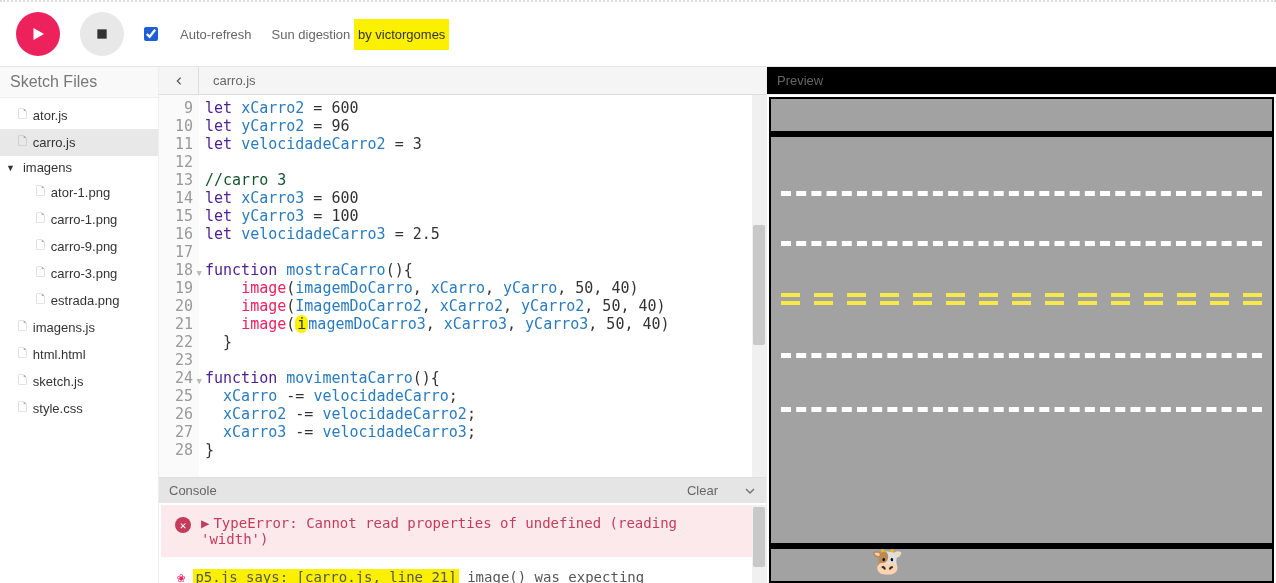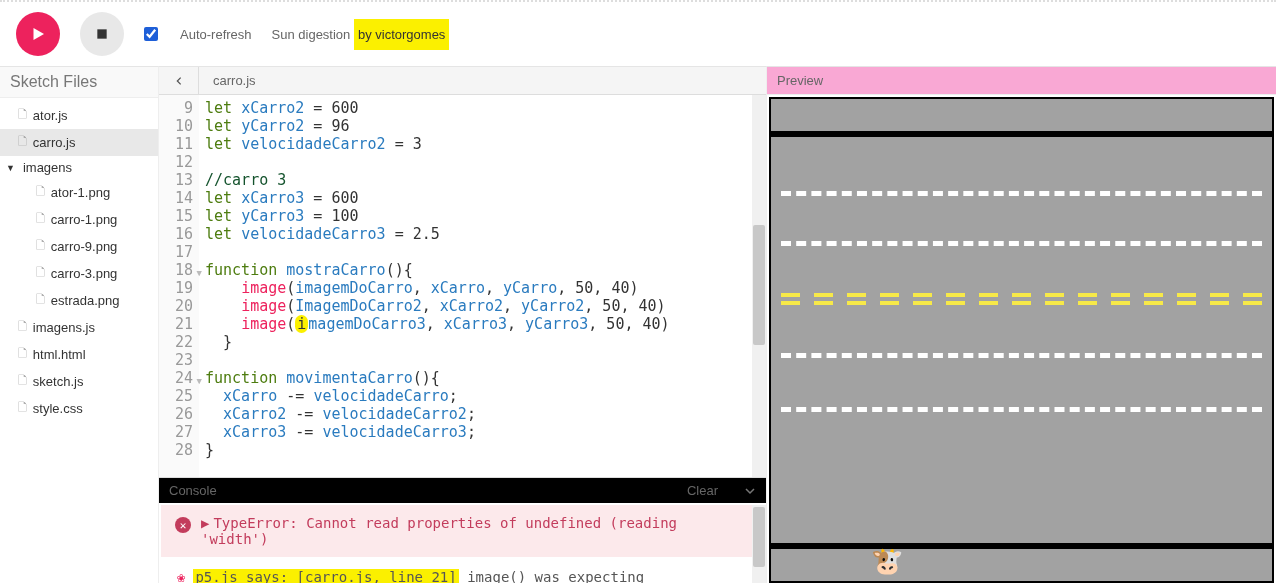--- a/index.html
+++ b/index.html
@@ -32,43 +32,43 @@
 .editor-tabs { display: flex; align-items: center; background: #f5f5f5; border-bottom: 1px solid #ddd; height: 28px; }
 .collapse-btn { width: 40px; text-align: center; cursor: pointer; color: #666; border-right:1px solid #ddd; height:100%; display:flex; align-items:center; justify-content:center;}
 .tab { padding: 5px 14px; color: #666; font-size: 13px; }
 
 .code-wrap { display: flex; flex: 1; position: relative; overflow: hidden; font-family: "Consolas","Monaco",monospace; font-size: 15px; line-height: 18px; }
 .gutter { width: 40px; background: #fafafa; text-align: right; color: #999; padding: 4px 6px 4px 0; user-select:none; }
 .gutter div { height: 18px; position:relative; }
 .gutter .arrow::after { content:"▼"; font-size:9px; color:#bbb; position:absolute; right:-9px; top:3px;}
 .code { flex: 1; padding: 4px 6px; white-space: pre; color: #333; position:relative; }
 .code-line { height: 18px; }
-.kw { color: #4d7c0f; }
+.kw { color: #4c1d95; }
 .var { color: #2a7bbf; }
 .cmt { color: #14532d; }
 .hl { background: #fbf000; border-radius: 8px; padding: 0 2px; }
 .pink { color: #ed225d; font-weight:500;}
 .scroll-track { position:absolute; right:0; top:0; bottom:0; width:14px; background:#f0f0f0;}
 .scroll-thumb { position:absolute; right:1px; top:130px; width:12px; height:120px; background:#c8c8c8; border-radius:2px;}
 
 .console-wrap { border-top: 1px solid #ddd; }
-.console-header { display: flex; justify-content: space-between; padding: 5px 10px; background: #000000; color: #666; font-size: 13px; align-items:center;}
+.console-header { display: flex; justify-content: space-between; padding: 5px 10px; background: #e5e5e5; color: #666; font-size: 13px; align-items:center;}
 .console-header .right { display:flex; gap:26px; align-items:center;}
 .console-body { font-family: "Consolas","Monaco",monospace; font-size: 14px; position:relative; }
 .console-error { background: #fce9eb; color: #c33c5c; padding: 10px 14px; display: flex; gap: 10px; align-items: flex-start; margin:2px;}
 .err-icon { width:16px; height:16px; border-radius:50%; background:#c33c5c; color:#fff; display:flex; align-items:center; justify-content:center; font-size:11px; flex-shrink:0; margin-top:2px;}
 .err-arrow { color:#c33c5c; margin-right:4px;}
 .console-msg { padding: 10px 14px 0 44px; color: #555; display:flex; gap:8px; align-items:flex-start;}
 .flower { color:#ed225d; font-size:14px; margin-left:-26px;}
 .msg-hl { background:#fbf000; padding:0 2px;}
 .console-body .scroll-track{background:#f0f0f0;}
 .console-body .scroll-thumb{top:2px;height:60px;}
 
 .preview-area { width: 510px; display: flex; flex-direction: column; border-left: 1px solid #eee; border-top: 1px solid #e5e5e5;}
-.preview-header { padding: 6px 10px; color: #666; font-size: 13px; background:#f9a8d4; border-bottom:1px solid #eee;}
+.preview-header { padding: 6px 10px; color: #666; font-size: 13px; background:#000000; border-bottom:1px solid #eee;}
 .preview-canvas { flex: 1; background: #a2a2a2; position: relative; margin: 2px; border:2px solid #000;}
 .road-top { position:absolute; top:0; left:0; right:0; height:38px; background:#a2a2a2; border-bottom:6px solid #000;}
 .road-bottom { position:absolute; bottom:0; left:0; right:0; height:38px; background:#a2a2a2; border-top:6px solid #000;}
 .lane { position:absolute; left:10px; right:10px; height:4px; }
 .lane-dash { border-top: 5px dashed #fff; }
 .lane-yellow { display:flex; gap:14px; }
 .lane-yellow span{ width:20px; height:12px; border-top:4px solid #f7e948; border-bottom:4px solid #f7e948;}
 .cow { position:absolute; bottom:4px; left:100px; font-size:26px;}
 </style>
 </head>

